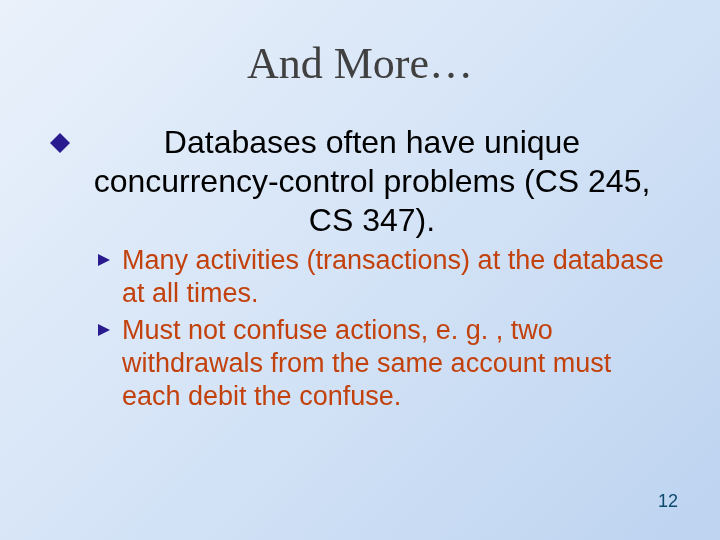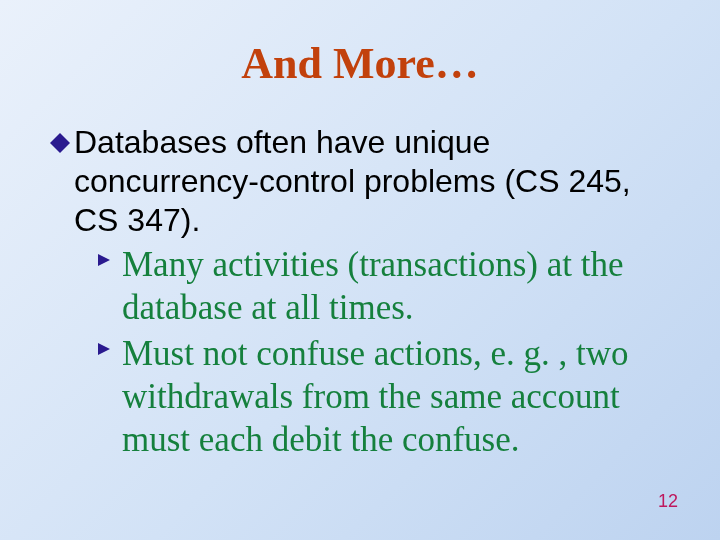--- a/index.html
+++ b/index.html
@@ -11,28 +11,29 @@
   }
   .slide {
     width: 720px;
     height: 540px;
     padding: 38px 50px 0 50px;
     position: relative;
   }
   .title {
     font-family: "Times New Roman", Times, serif;
     font-size: 44px;
-    color: #c2410c;
+    color: #404040;
     text-align: center;
     margin-bottom: 34px;
-    font-weight: 700;
+    font-weight: 400;
   }
   .bullet-main {
     display: flex;
     align-items: flex-start;
+    text-align: center;
   }
   .bullet-main .icon {
     flex: 0 0 auto;
     margin-top: 10px;
     margin-right: 4px;
   }
   .bullet-main .text {
     font-size: 32px;
     color: #000;
     line-height: 1.22;
@@ -45,31 +46,30 @@
     display: flex;
     align-items: flex-start;
     margin-bottom: 4px;
   }
   .bullet-sub .icon {
     flex: 0 0 auto;
     margin-top: 8px;
     margin-right: 10px;
   }
   .bullet-sub .text {
-    font-size: 35px;
-    color: #15803d;
+    font-size: 27px;
+    color: #c2410c;
     line-height: 1.22;
-    font-family: Liberation Serif, serif;
   }
   .page-number {
     position: absolute;
     bottom: 28px;
     right: 42px;
     font-size: 18px;
-    color: #be185d;
+    color: #0c4a6e;
   }
 </style>
 </head>
 <body>
 
 <div class="slide">
 
   <h1 class="title">And More…</h1>
 
   <div class="bullet-main">

